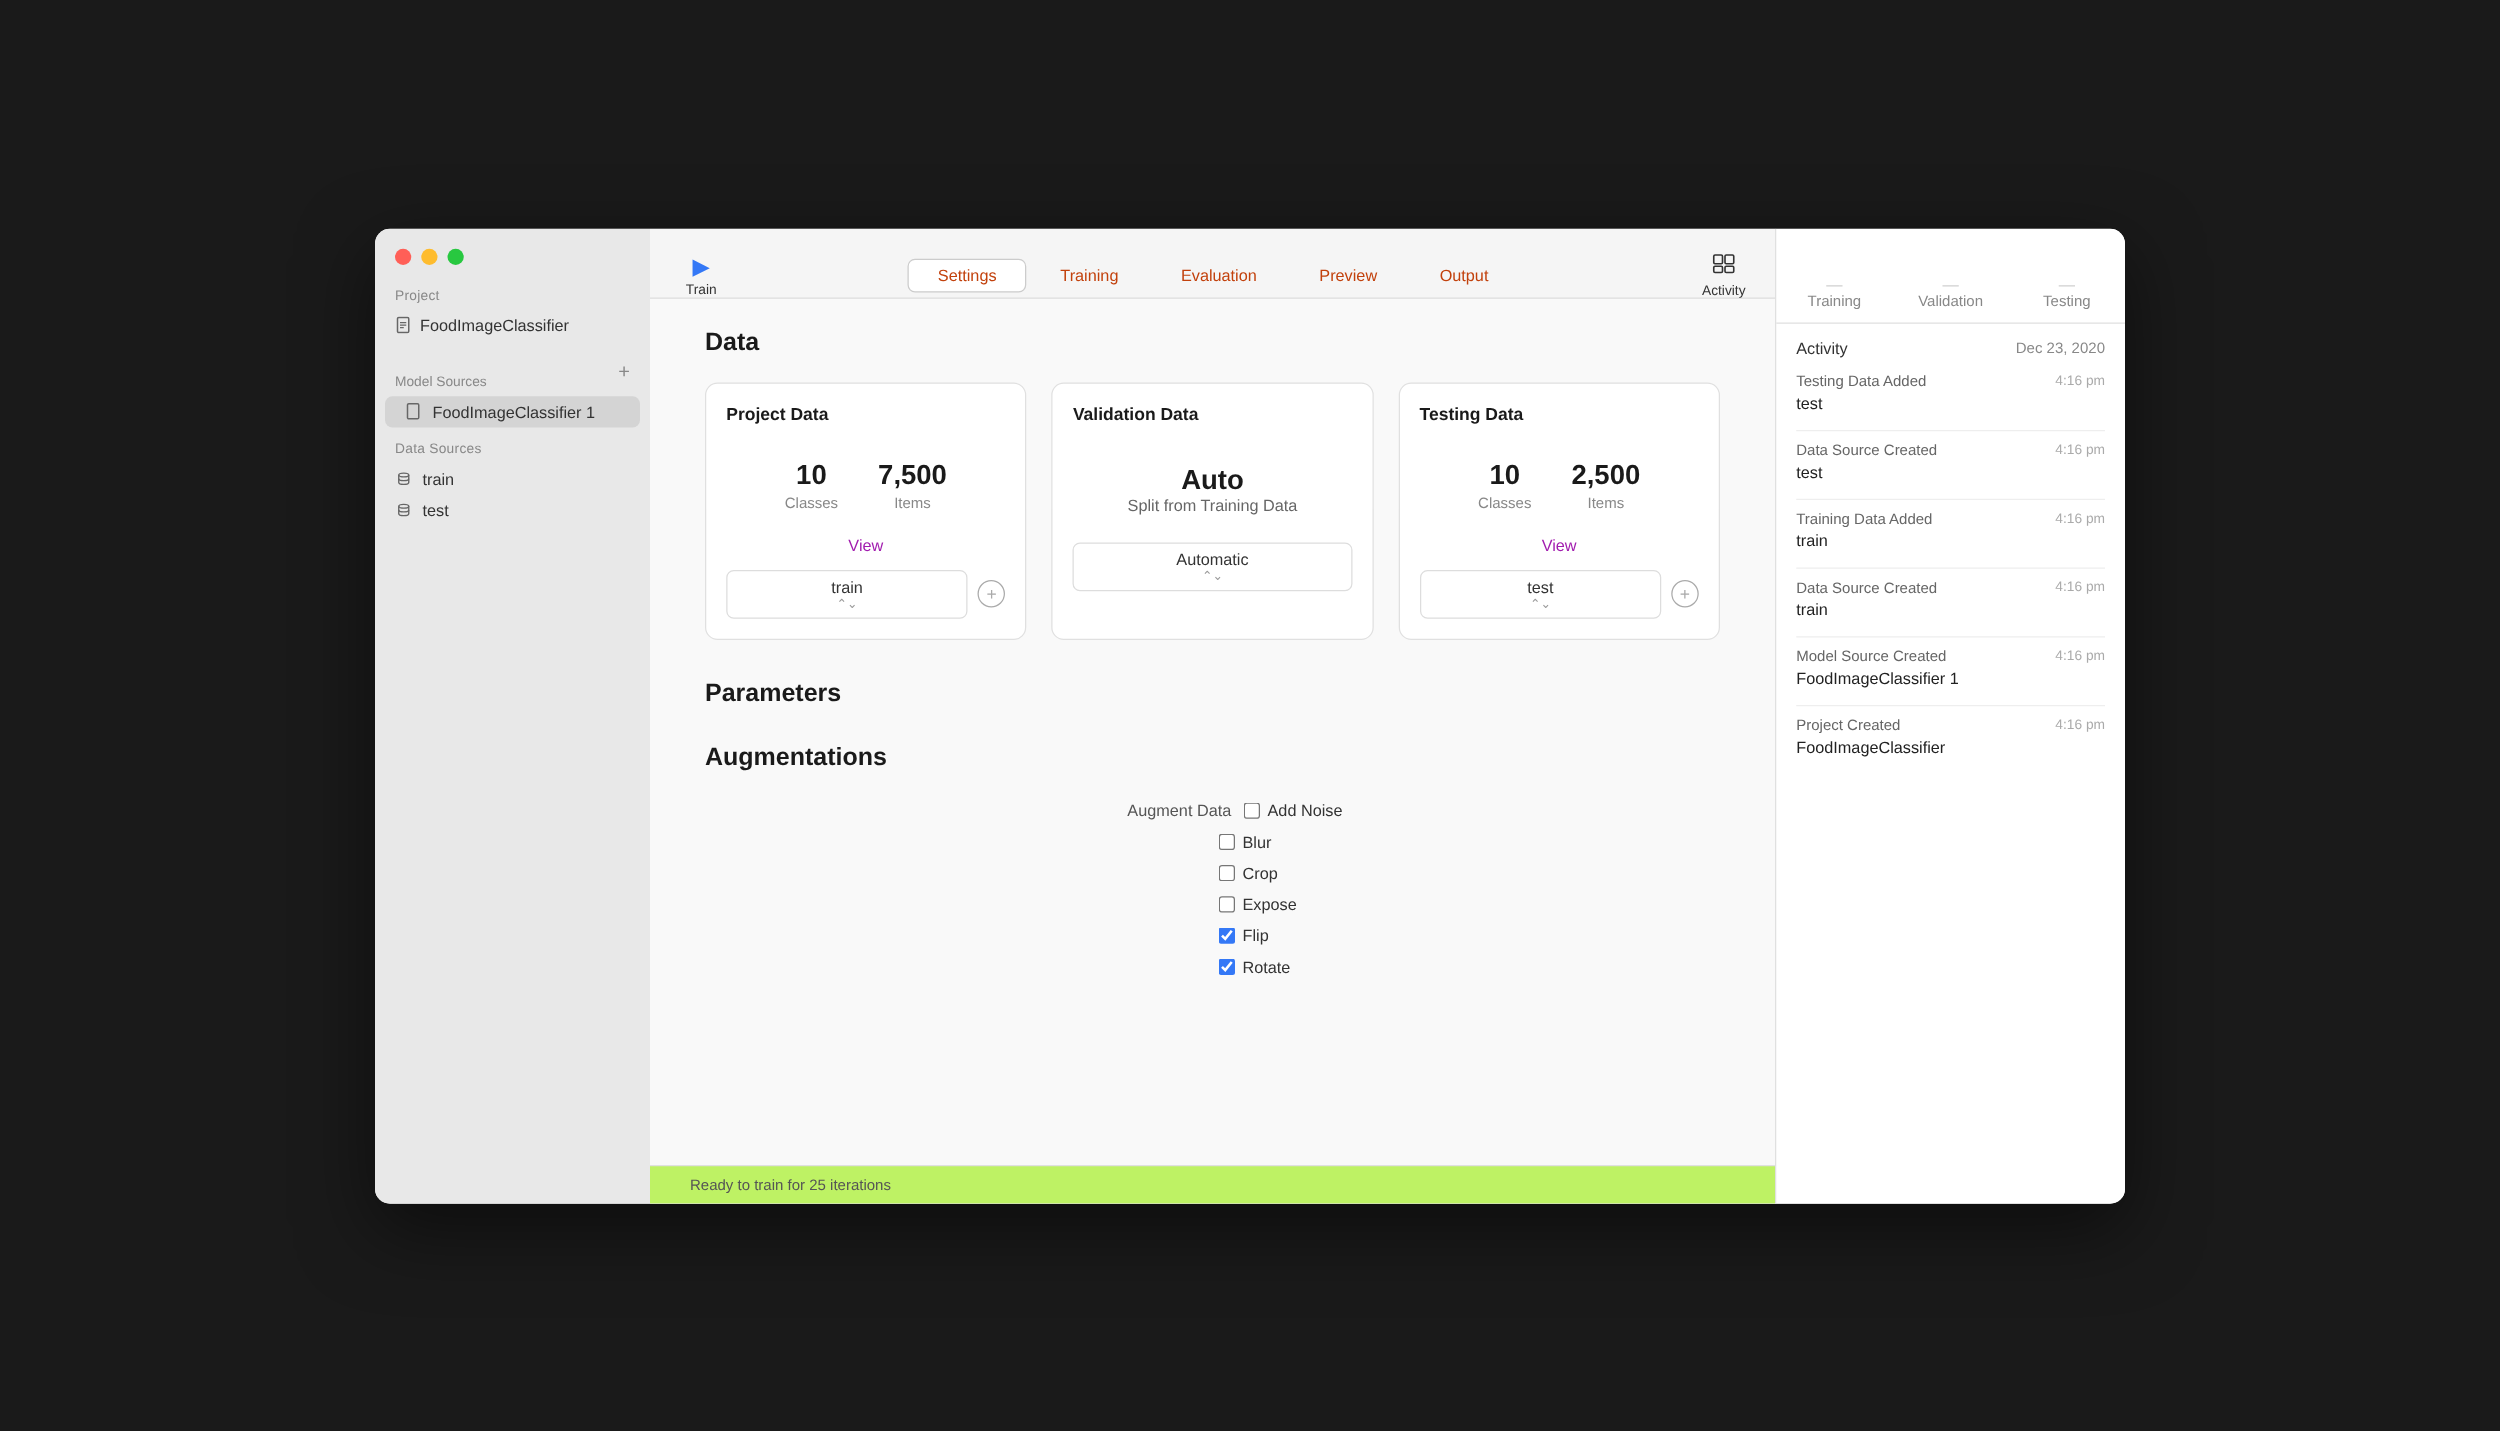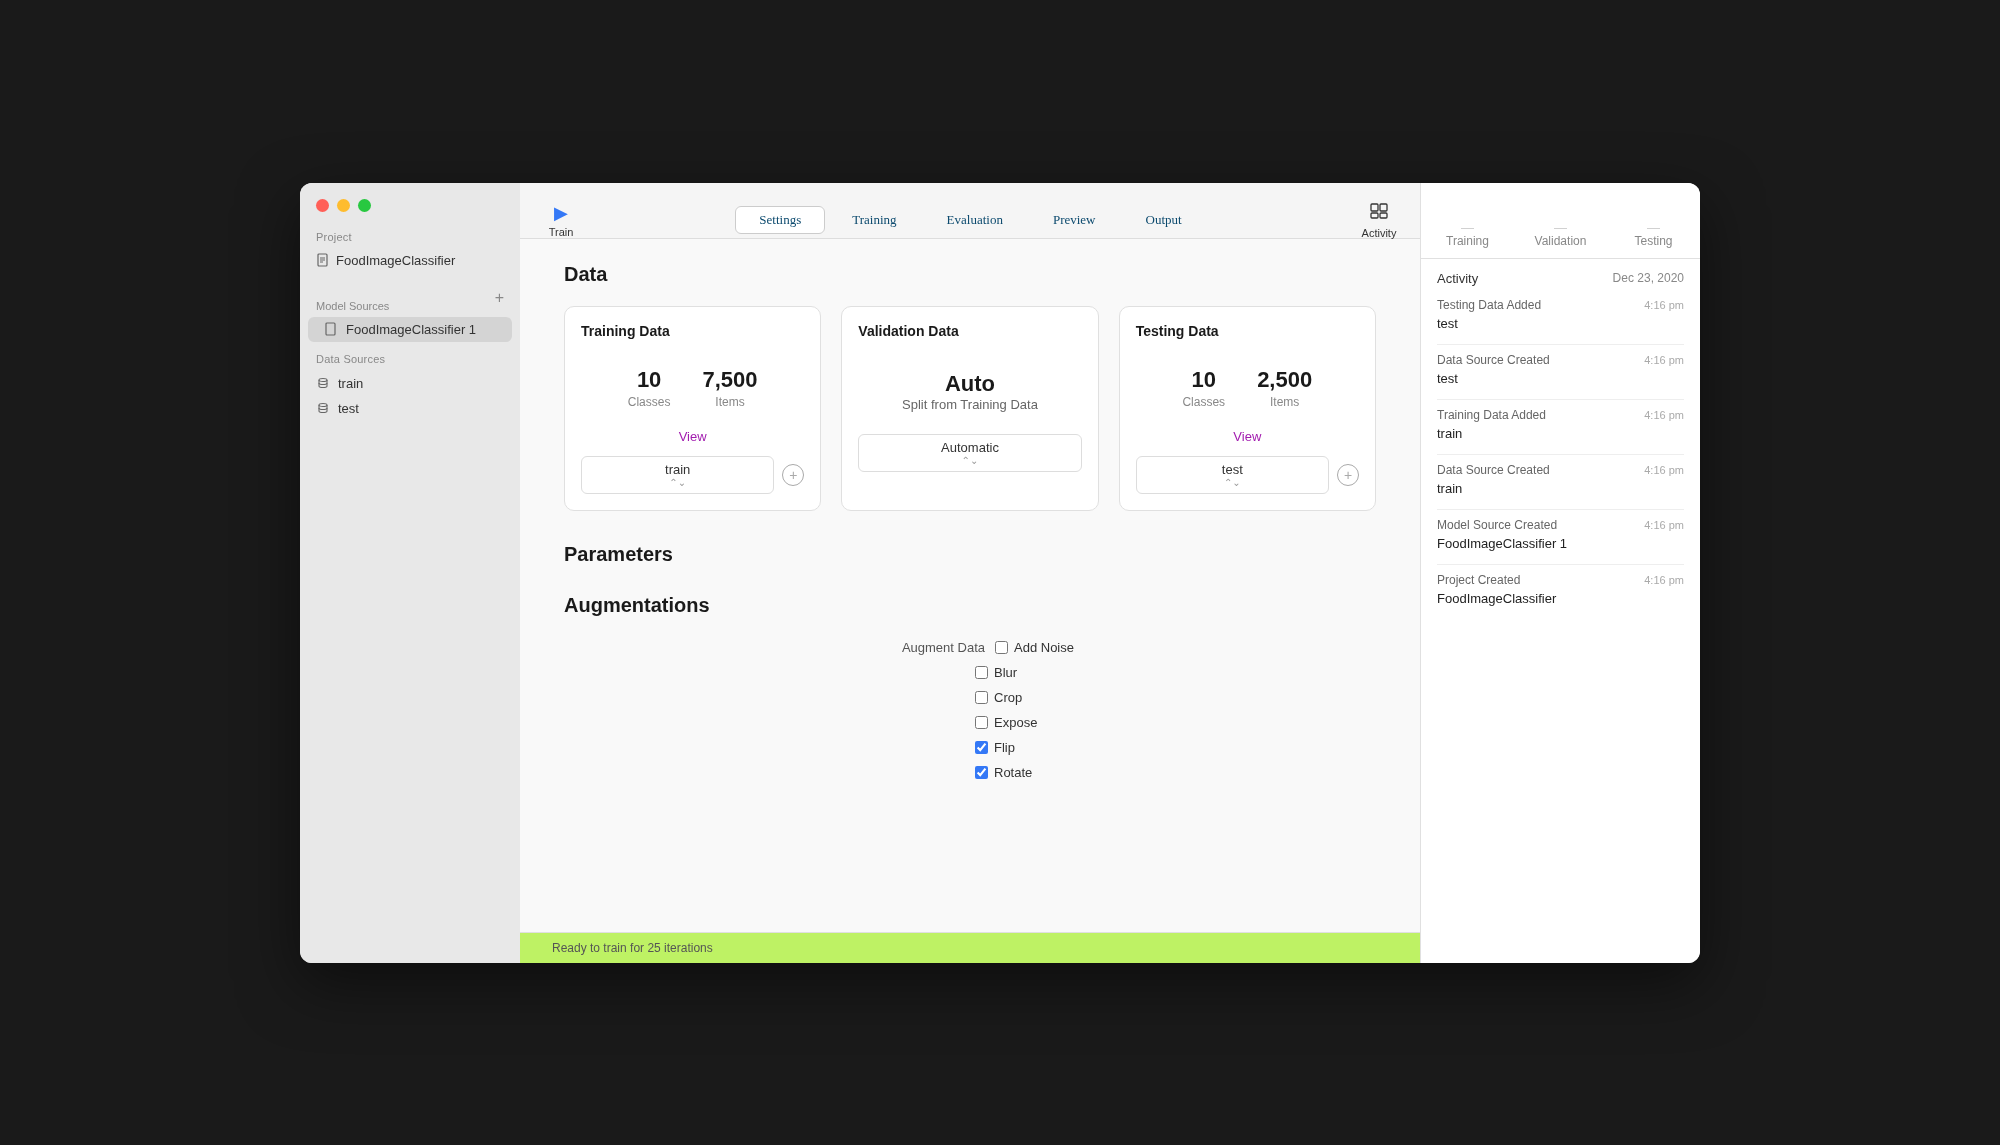--- a/index.html
+++ b/index.html
@@ -160,25 +160,24 @@
       display: flex;
       align-items: center;
       gap: 4px;
       flex: 1;
       justify-content: center;
     }
     .nav-btn {
       padding: 5px 23px;
       border-radius: 6px;
       font-size: 13px;
-      color: #0c4a6e;
+      color: #c2410c;
       cursor: pointer;
       border: none;
       background: transparent;
-      font-family: Liberation Serif, serif;
     }
     .nav-btn.active {
       background: white;
       border: 1px solid #ccc;
       font-weight: 500;
     }
     .toolbar-activity {
       display: flex;
       flex-direction: column;
       align-items: center;
@@ -521,21 +520,21 @@
         </div>
       </div>
 
       <div class="content-scroll">
 
         <div class="section-title">Data</div>
 
         <div class="data-cards">
 
           <div class="data-card">
-            <div class="card-title">Training Data</div>
+            <div class="card-title">Project Data</div>
             <div class="card-stats">
               <div class="stat-item">
                 <span class="stat-value">10</span>
                 <span class="stat-label">Classes</span>
               </div>
               <div class="stat-item">
                 <span class="stat-value">7,500</span>
                 <span class="stat-label">Items</span>
               </div>
             </div>

